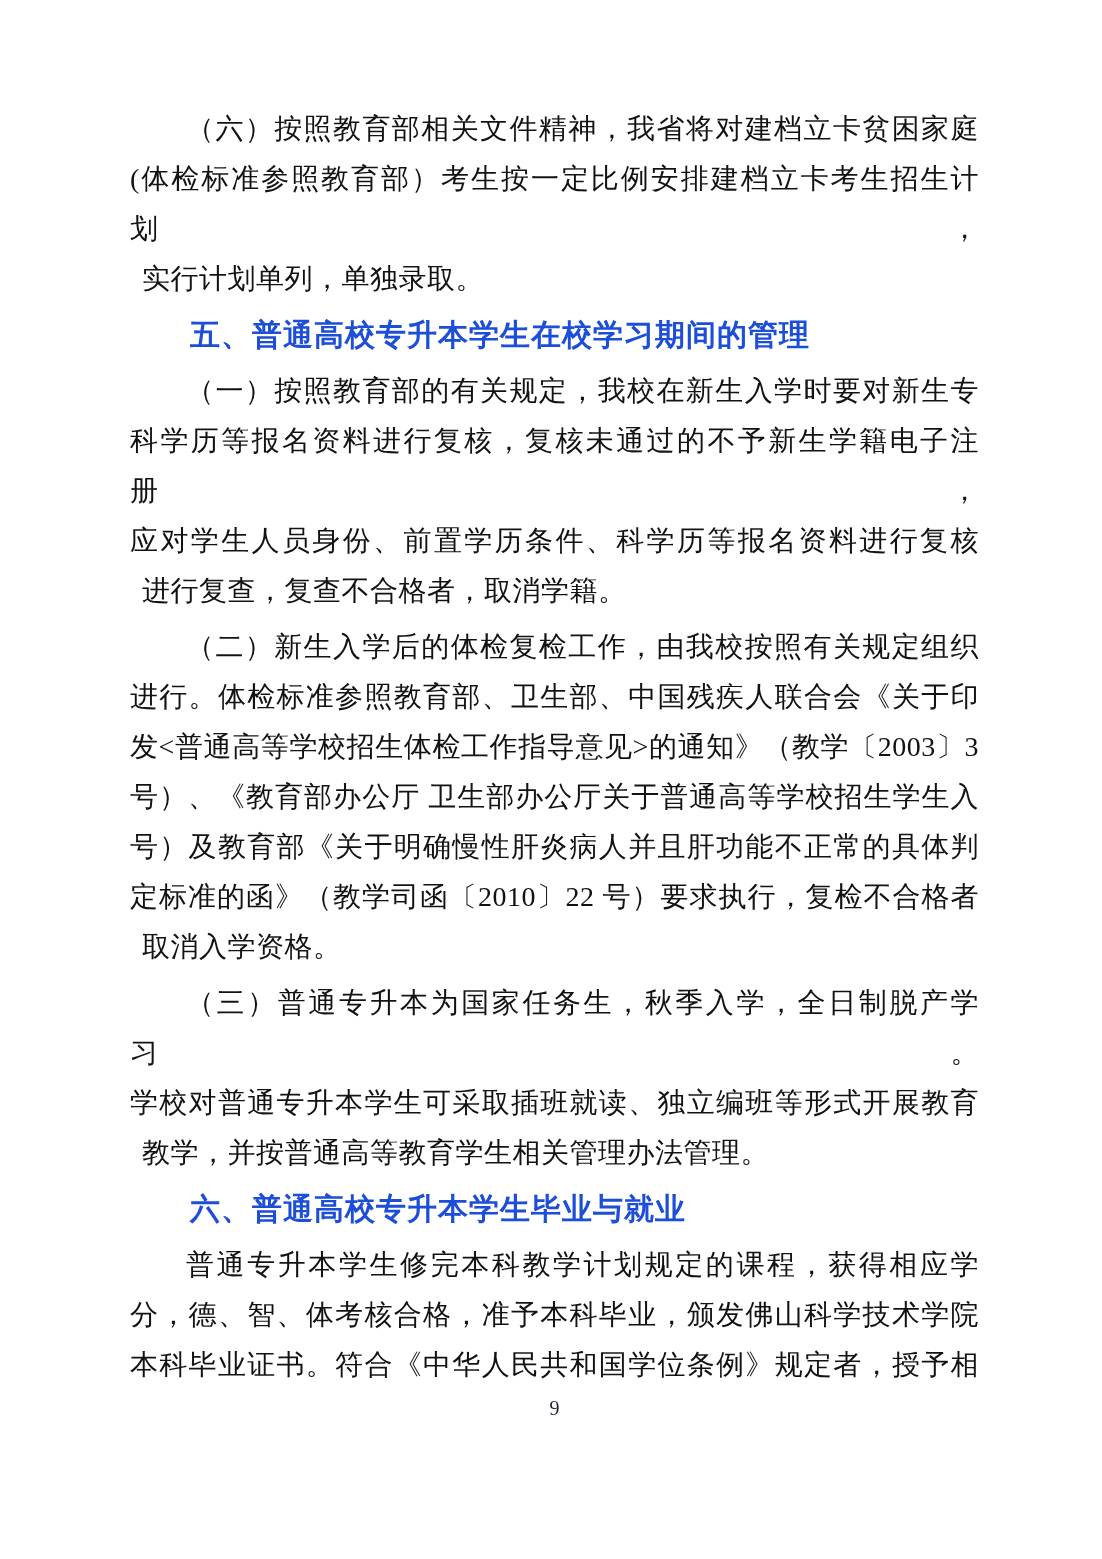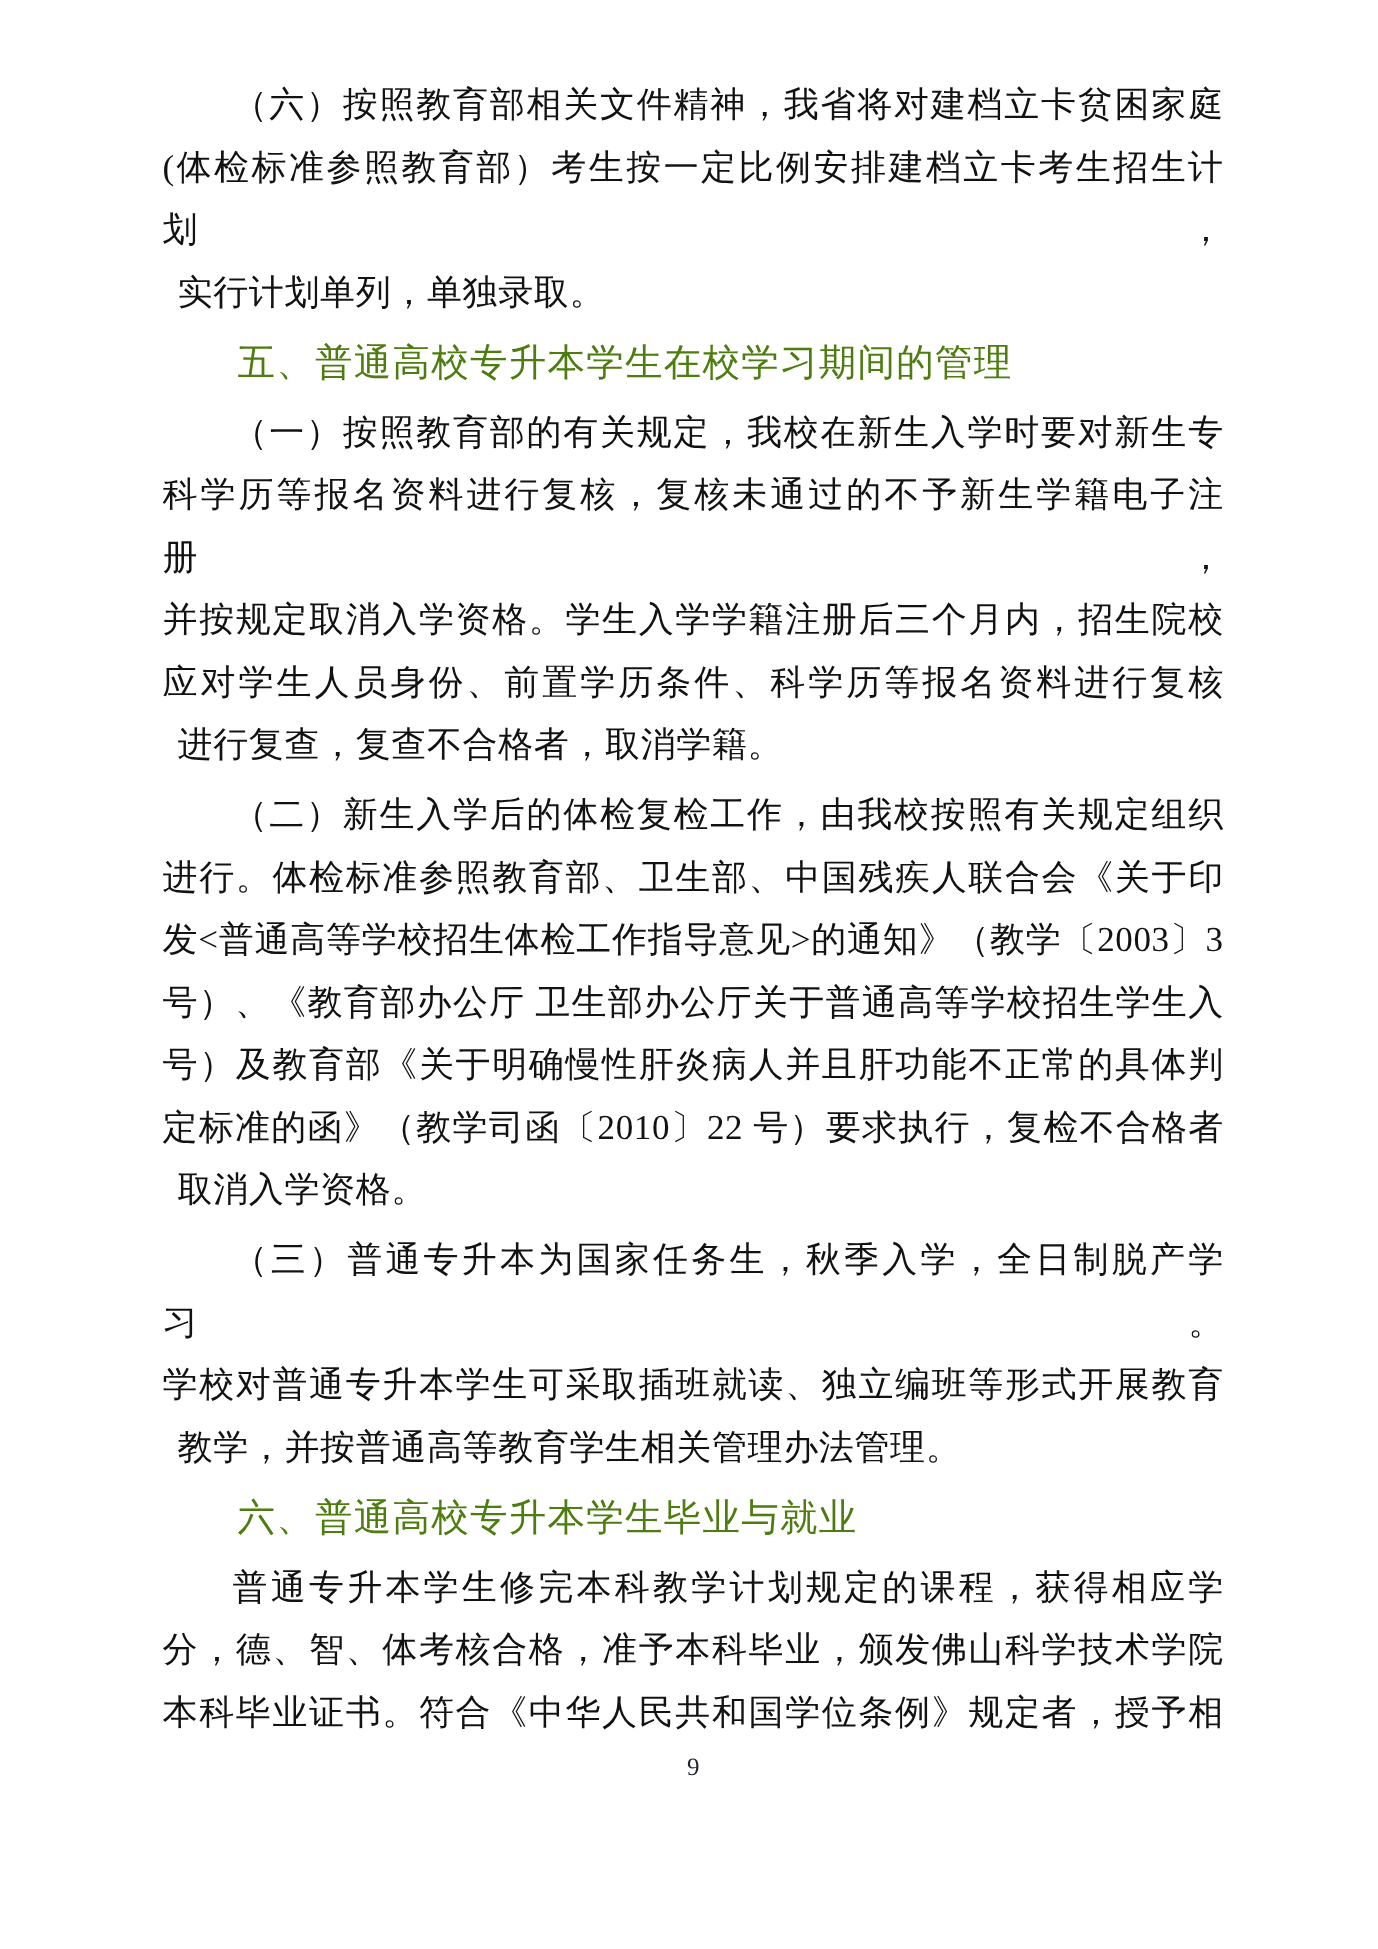--- a/index.html
+++ b/index.html
@@ -6,21 +6,21 @@
     margin: 0;
     padding: 0;
     background: #ffffff;
   }
   .page {
     position: relative;
     width: 1091px;
     height: 1559px;
     background: #ffffff;
     box-sizing: border-box;
-    padding: 60px 112px 0 130px;
+    padding: 104px 112px 0 130px;
     font-family: "Liberation Serif", "DejaVu Serif", serif;
     color: #121212;
     overflow: hidden;
   }
   .block + .block { margin-top: 6px; }
   .line {
     font-size: 28px;
     line-height: 50px;
     letter-spacing: 0.5px;
     text-align: justify;
@@ -29,26 +29,26 @@
     white-space: normal;
   }
   .line.end {
     text-align: left;
     text-align-last: left;
     margin-left: 12px;
   }
   .line.indent { text-indent: 2em; }
   .heading {
     font-family: "Liberation Sans", "DejaVu Sans", sans-serif;
-    font-weight: 400;
+    font-weight: 700;
     font-size: 30px;
     line-height: 50px;
     letter-spacing: 1px;
     text-indent: 2em;
-    color: #4d7c0f;
+    color: #1d4ed8;
   }
   .footer {
     margin-top: 4px;
     text-align: center;
     font-size: 20px;
     line-height: 28px;
     color: #1c2433;
   }
 </style>
 </head>
@@ -60,21 +60,20 @@
     <div class="line indent">（六）按照教育部相关文件精神，我省将对建档立卡贫困家庭</div>
     <div class="line">(体检标准参照教育部）考生按一定比例安排建档立卡考生招生计划，</div>
     <div class="line end">实行计划单列，单独录取。</div>
   </div>
 
   <div class="block heading">五、普通高校专升本学生在校学习期间的管理</div>
 
   <div class="block">
     <div class="line indent">（一）按照教育部的有关规定，我校在新生入学时要对新生专</div>
     <div class="line">科学历等报名资料进行复核，复核未通过的不予新生学籍电子注册，</div>
-    <div class="line">并按规定取消入学资格。学生入学学籍注册后三个月内，招生院校</div>
     <div class="line">应对学生人员身份、前置学历条件、科学历等报名资料进行复核</div>
     <div class="line end">进行复查，复查不合格者，取消学籍。</div>
   </div>
 
   <div class="block">
     <div class="line indent">（二）新生入学后的体检复检工作，由我校按照有关规定组织</div>
     <div class="line">进行。体检标准参照教育部、卫生部、中国残疾人联合会《关于印</div>
     <div class="line">发&lt;普通高等学校招生体检工作指导意见&gt;的通知》（教学〔2003〕3</div>
     <div class="line">号）、《教育部办公厅 卫生部办公厅关于普通高等学校招生学生入</div>
     <div class="line">号）及教育部《关于明确慢性肝炎病人并且肝功能不正常的具体判</div>

